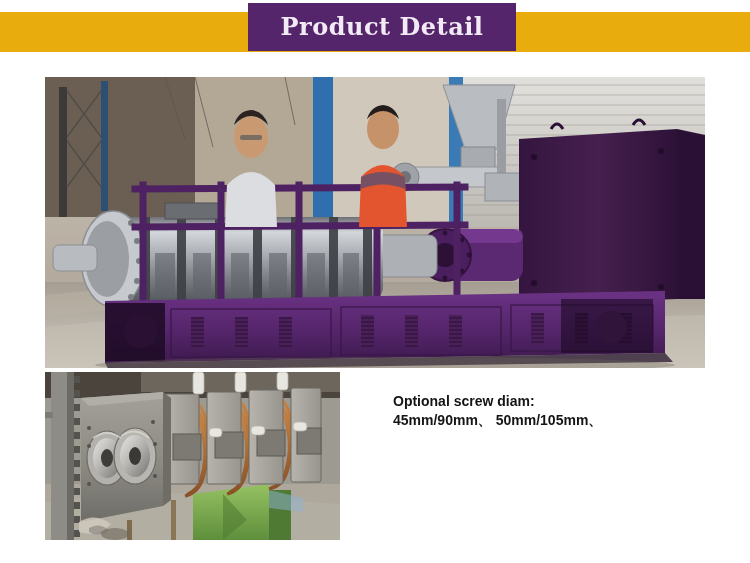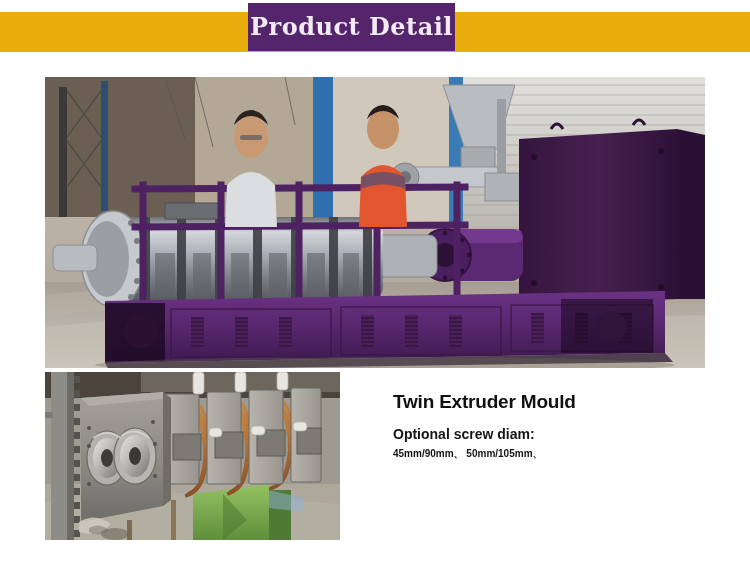--- a/index.html
+++ b/index.html
@@ -21,21 +21,21 @@
     left: 0;
     top: 12px;
     width: 750px;
     height: 40px;
     background: #e8ac0c;
   }
   .header-plaque {
     position: absolute;
     left: 248px;
     top: 3px;
-    width: 207px;
+    width: 268px;
     height: 48px;
     background: #55256b;
     display: flex;
     align-items: center;
     justify-content: center;
   }
   .header-title {
     color: #f2eaf4;
     font-family: "DejaVu Serif", "Liberation Serif", serif;
     font-size: 24px;
@@ -89,21 +89,21 @@
   .spec-label {
     font-family: "Liberation Sans", sans-serif;
     font-size: 14px;
     font-weight: bold;
     color: #141414;
     line-height: 19px;
     margin: 0;
   }
   .spec-line {
     font-family: "Liberation Sans", sans-serif;
-    font-size: 10px;
+    font-size: 14px;
     font-weight: bold;
     color: #141414;
     line-height: 19px;
     margin: 0;
     white-space: pre;
   }
 </style>
 </head>
 <body>
 
@@ -441,16 +441,15 @@
     <rect x="82" y="148" width="5" height="20" fill="#7e6a4e"></rect>
     <rect x="126" y="128" width="5" height="40" fill="#8a7656"></rect>
 
     <path d="M34 150 q16 -10 32 2 q-14 14 -32 8 Z" fill="#cfc9be" opacity="0.85"></path>
     <path d="M44 156 q10 -6 20 2 q-10 8 -20 2 Z" fill="#8e8a83" opacity="0.7"></path>
     <ellipse cx="70" cy="162" rx="14" ry="6" fill="#6d665c" opacity="0.6"></ellipse>
   </svg>
 </div>
 
 <div class="caption-block">
-  <h2 class="caption-heading">Twin Extruder Mould</h2>
   <p class="spec-label">Optional screw diam:</p>
   <p class="spec-line">45mm/90mm、 50mm/105mm、</p>
 </div>
 
 </body></html>

